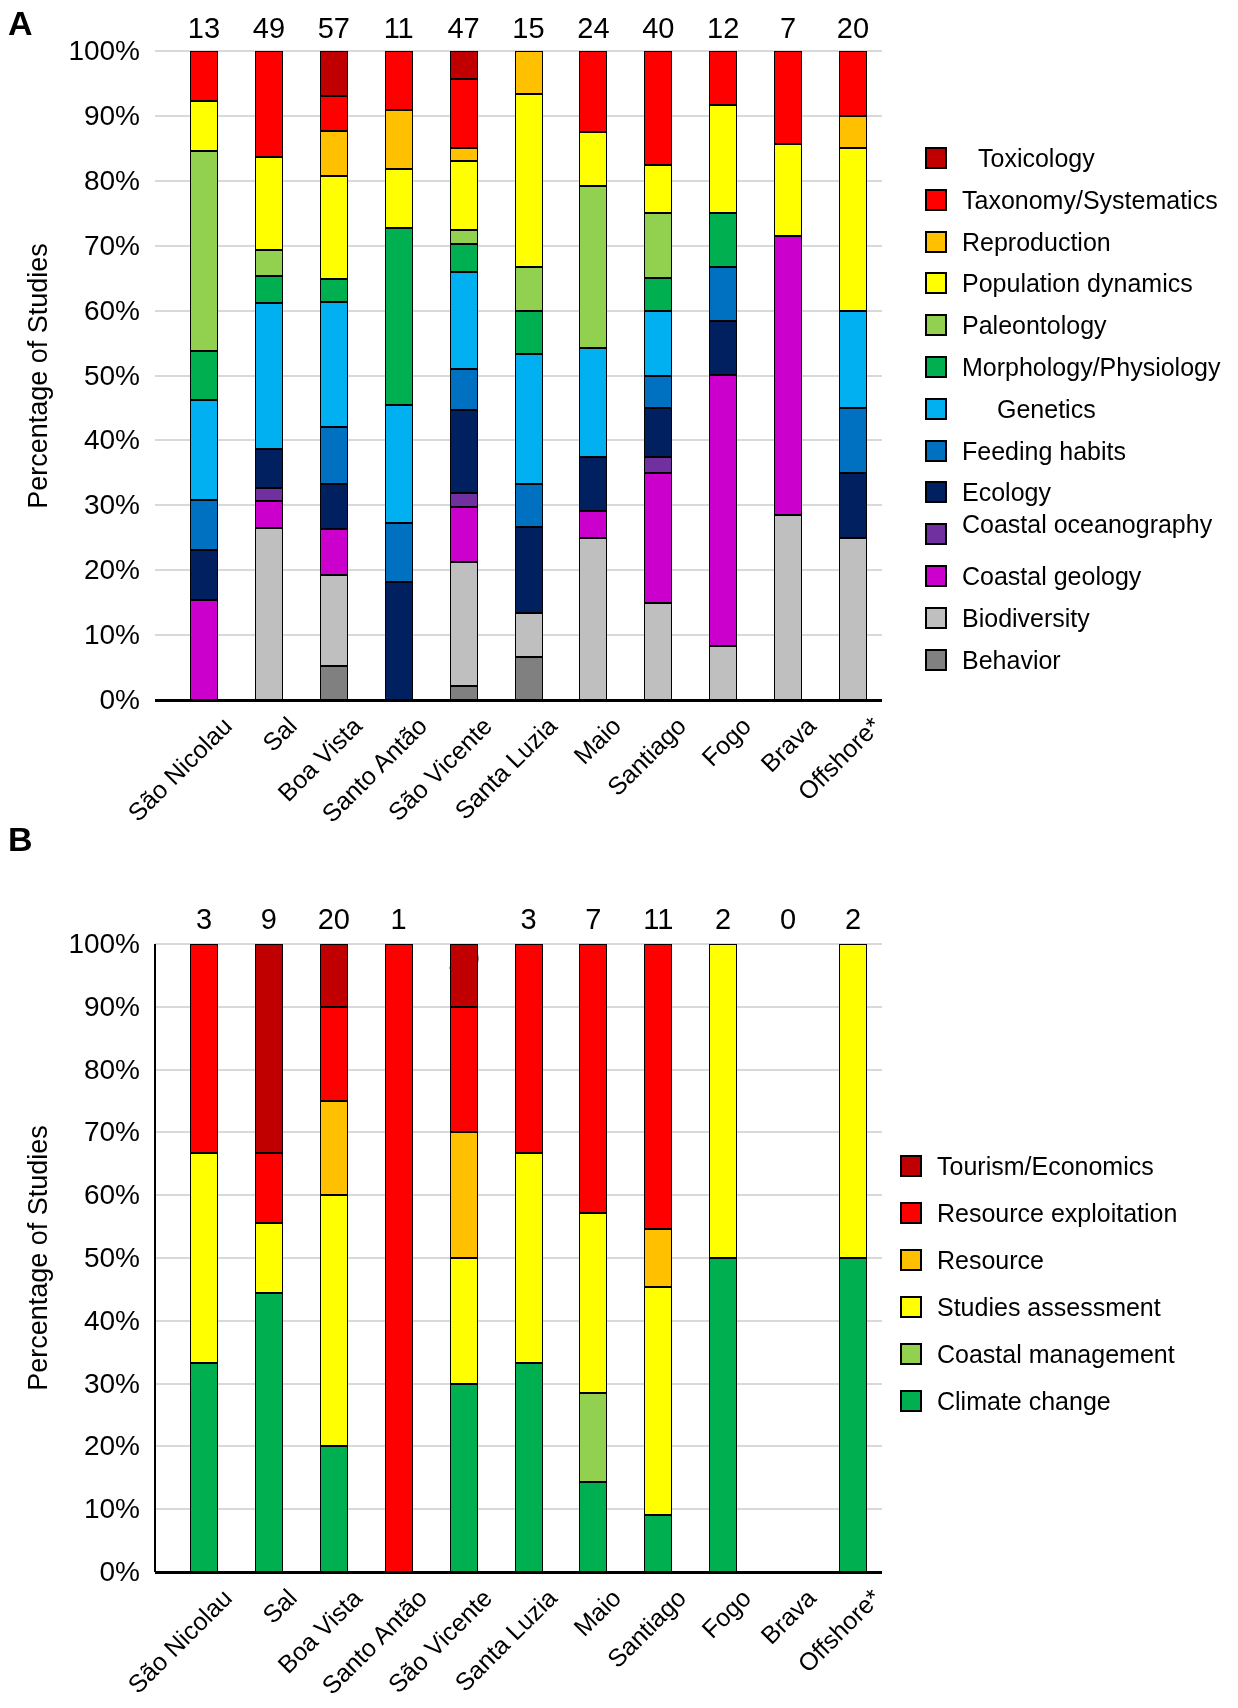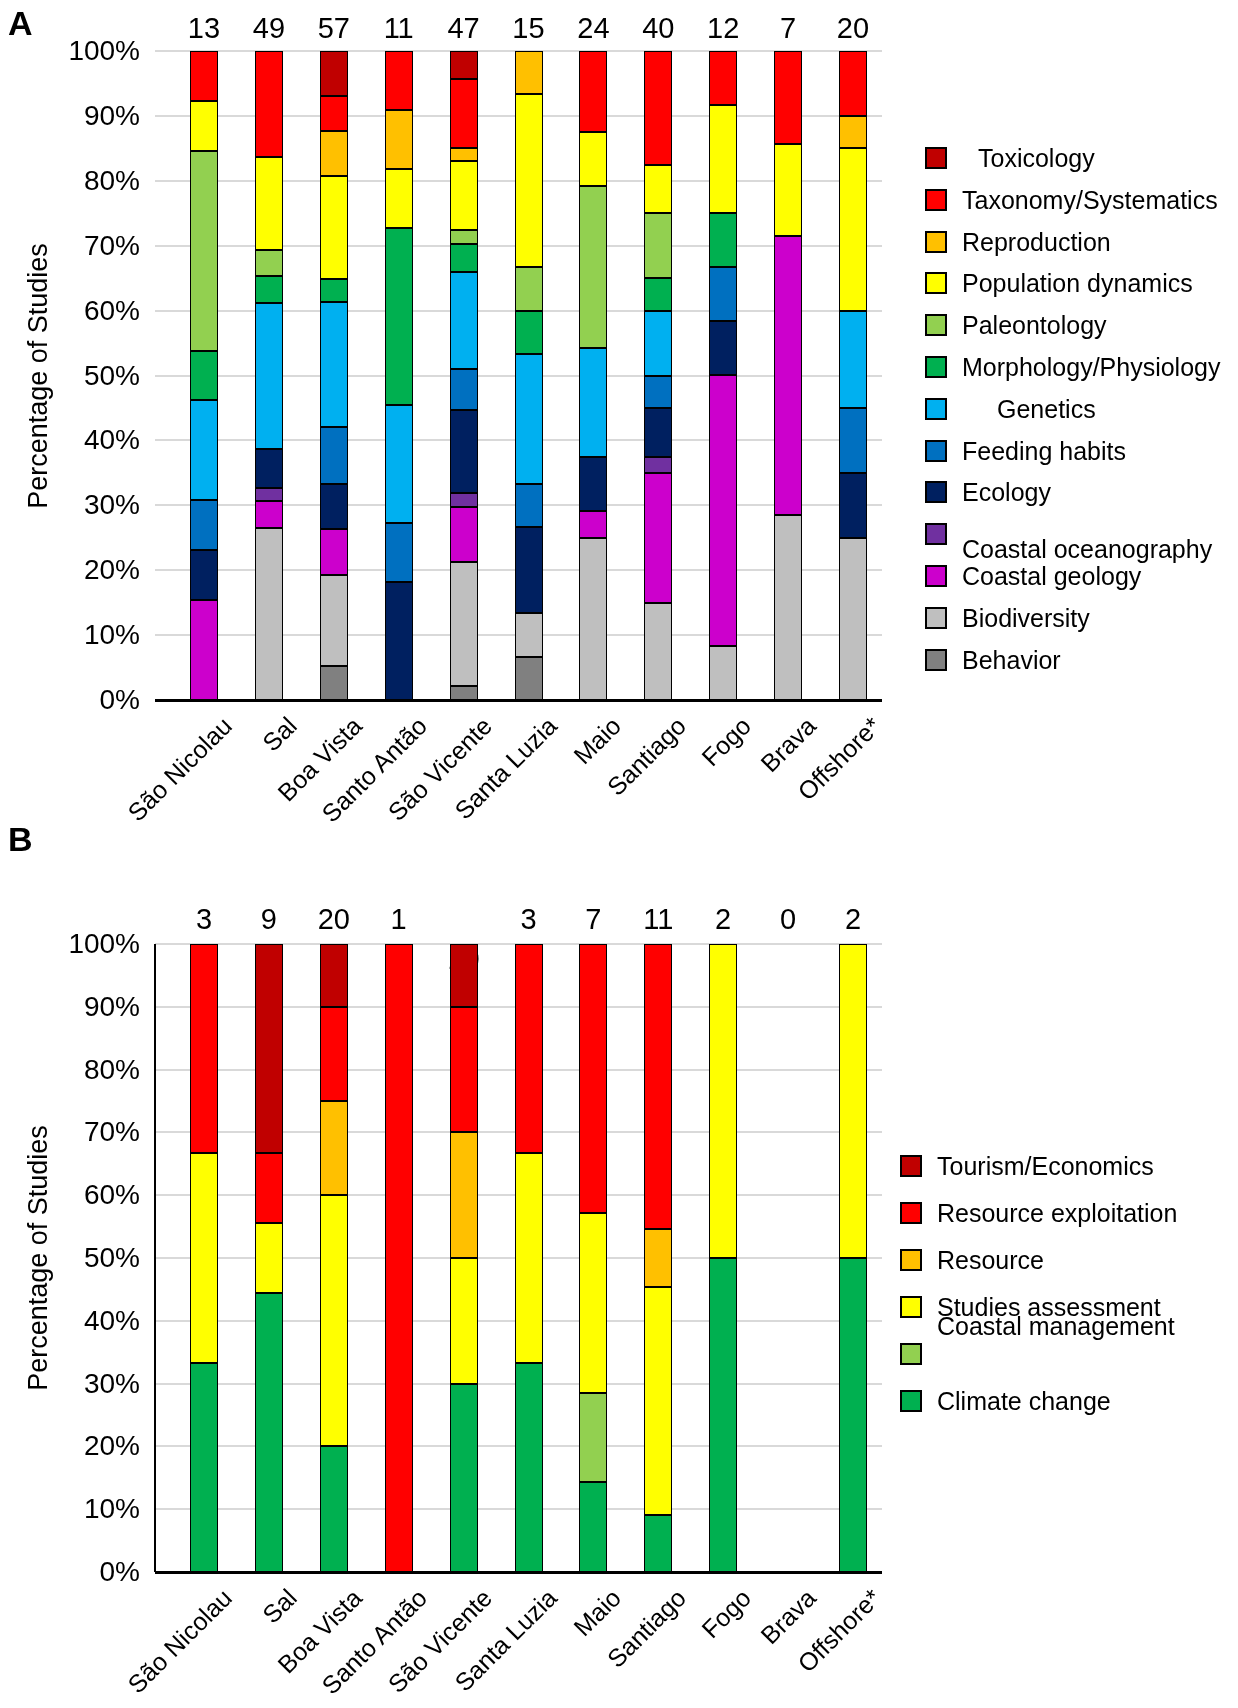--- a/index.html
+++ b/index.html
@@ -221,21 +221,21 @@
       <div class="" style="position: absolute; left: 0px; top: 0px;">
         <div class="lg-swatch" style="left: 925px; top: 439.6px; background: rgb(0, 112, 192);"></div>
         <div class="lg-text" style="left: 962px; top: 436.6px;">Feeding habits</div>
       </div>
       <div class="" style="position: absolute; left: 0px; top: 0px;">
         <div class="lg-swatch" style="left: 925px; top: 481.4px; background: rgb(0, 32, 96);"></div>
         <div class="lg-text" style="left: 962px; top: 478.4px;">Ecology</div>
       </div>
       <div class="" style="position: absolute; left: 0px; top: 0px;">
         <div class="lg-swatch" style="left: 925px; top: 523.2px; background: rgb(112, 48, 160);"></div>
-        <div class="lg-text" style="left: 962px; top: 535px;">Coastal oceanography</div>
+        <div class="lg-text" style="left: 962px; top: 510px;">Coastal oceanography</div>
       </div>
       <div class="" style="position: absolute; left: 0px; top: 0px;">
         <div class="lg-swatch" style="left: 925px; top: 565px; background: rgb(204, 0, 204);"></div>
         <div class="lg-text" style="left: 962px; top: 562px;">Coastal geology</div>
       </div>
       <div class="" style="position: absolute; left: 0px; top: 0px;">
         <div class="lg-swatch" style="left: 925px; top: 606.8px; background: rgb(191, 191, 191);"></div>
         <div class="lg-text" style="left: 962px; top: 603.8px;">Biodiversity</div>
       </div>
       <div class="" style="position: absolute; left: 0px; top: 0px;">
@@ -353,20 +353,20 @@
       <div class="" style="position: absolute; left: 0px; top: 0px;">
         <div class="lg-swatch" style="left: 900px; top: 1249px; background: rgb(255, 192, 0);"></div>
         <div class="lg-text" style="left: 937px; top: 1246px;">Resource</div>
       </div>
       <div class="" style="position: absolute; left: 0px; top: 0px;">
         <div class="lg-swatch" style="left: 900px; top: 1296px; background: rgb(255, 255, 0);"></div>
         <div class="lg-text" style="left: 937px; top: 1293px;">Studies assessment</div>
       </div>
       <div class="" style="position: absolute; left: 0px; top: 0px;">
         <div class="lg-swatch" style="left: 900px; top: 1343px; background: rgb(146, 208, 80);"></div>
-        <div class="lg-text" style="left: 937px; top: 1312px; text-align: center;">Coastal management</div>
+        <div class="lg-text" style="left: 937px; top: 1340px; text-align: center;">Coastal management</div>
       </div>
       <div class="" style="position: absolute; left: 0px; top: 0px;">
         <div class="lg-swatch" style="left: 900px; top: 1390px; background: rgb(0, 176, 80);"></div>
         <div class="lg-text" style="left: 937px; top: 1387px;">Climate change</div>
       </div>
     </div>
 </div>
 
 </body></html>

